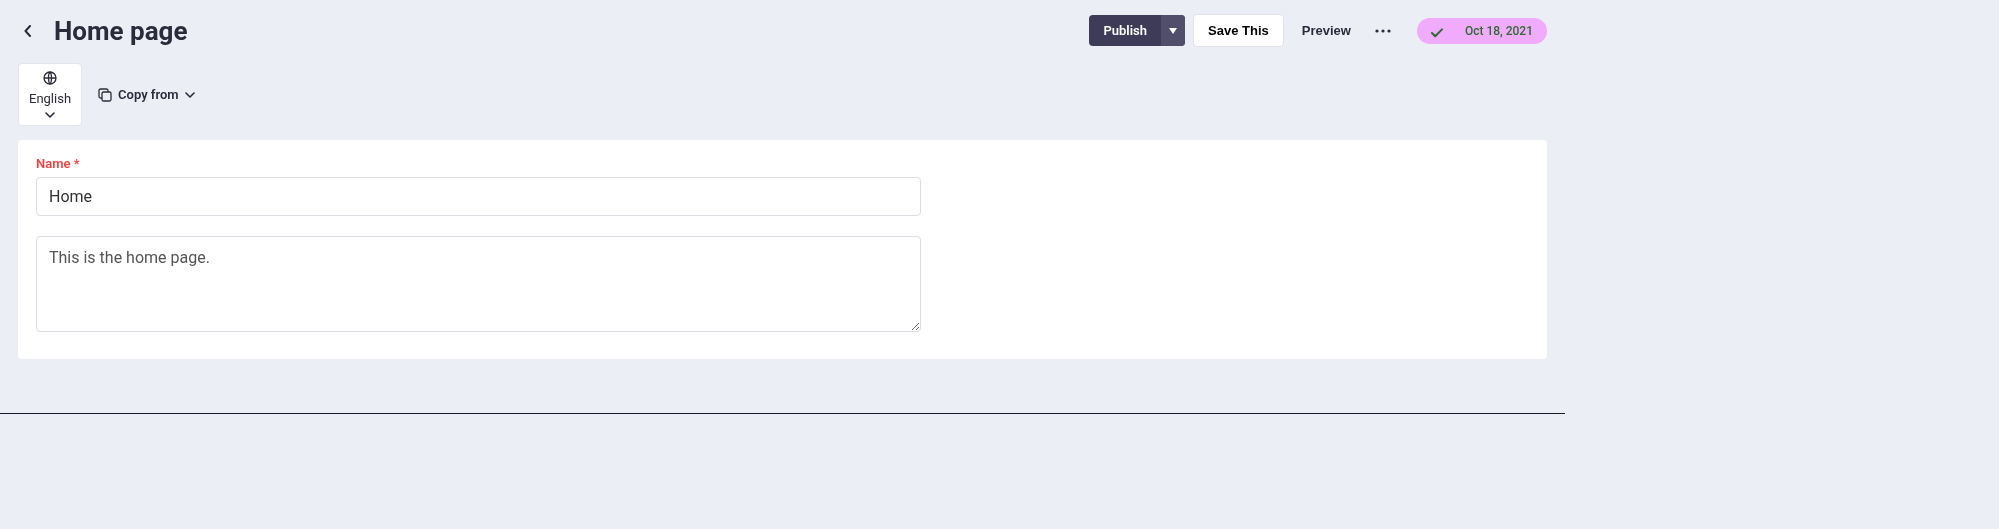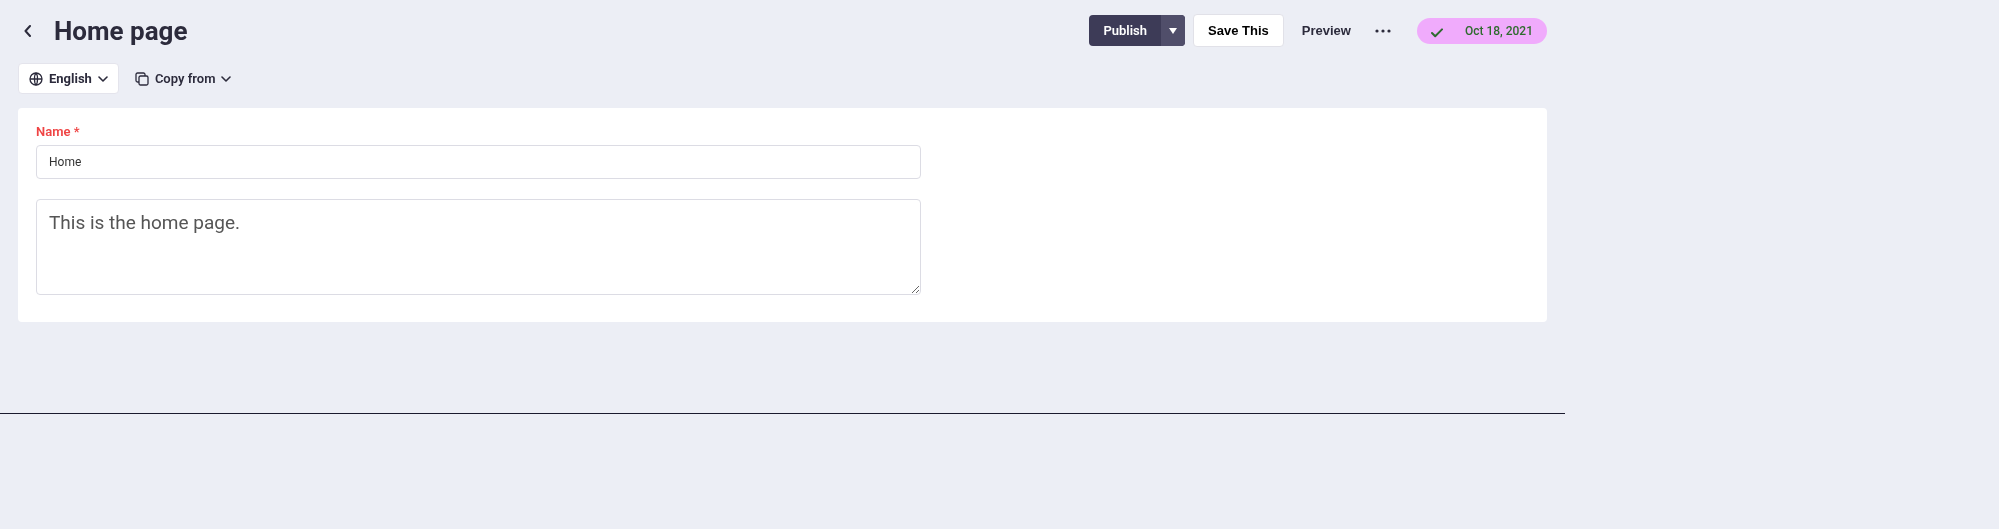--- a/index.html
+++ b/index.html
@@ -117,23 +117,24 @@
   }
   .chip {
     display: flex;
     align-items: center;
     gap: 6px;
     background: #fff;
     border: 1px solid #e4e4ec;
     border-radius: 4px;
     padding: 7px 10px;
     font-size: 13px;
-    font-weight: 700;
-    color: #2c2b3c;
-    cursor: pointer;
+    font-weight: 400;
+    color: #2c2b3c;
+    cursor: pointer;
+    flex-direction: column;
   }
   .chip-text {
     display: flex;
     align-items: center;
     gap: 6px;
     background: transparent;
     border: none;
     padding: 7px 8px;
     font-size: 13px;
     font-weight: 600;
@@ -154,32 +155,32 @@
     color: #ef4444;
     margin-bottom: 6px;
     display: block;
   }
   .text-input {
     width: 885px;
     max-width: 100%;
     border: 1px solid #dcdce4;
     border-radius: 4px;
     padding: 9px 12px;
-    font-size: 12px;
+    font-size: 16px;
     color: #333;
     font-family: inherit;
   }
   .text-area {
     width: 885px;
     max-width: 100%;
     height: 96px;
     border: 1px solid #dcdce4;
     border-radius: 4px;
     padding: 11px 12px;
-    font-size: 19px;
+    font-size: 16px;
     color: #555;
     font-family: inherit;
     resize: both;
   }
   .field-group { margin-bottom: 20px; }
 
   svg { display: block; }
 </style>
 </head>
 <body>

